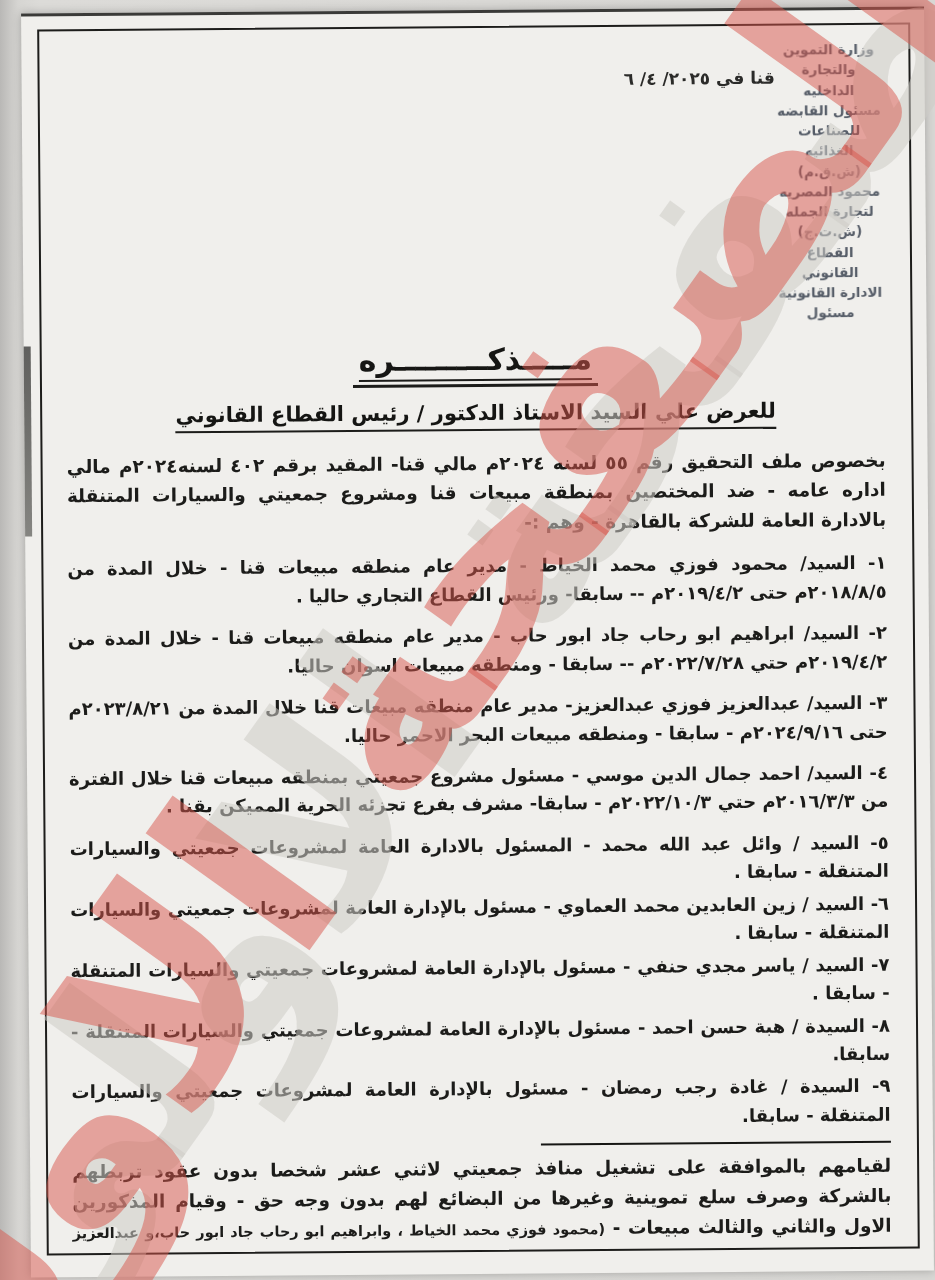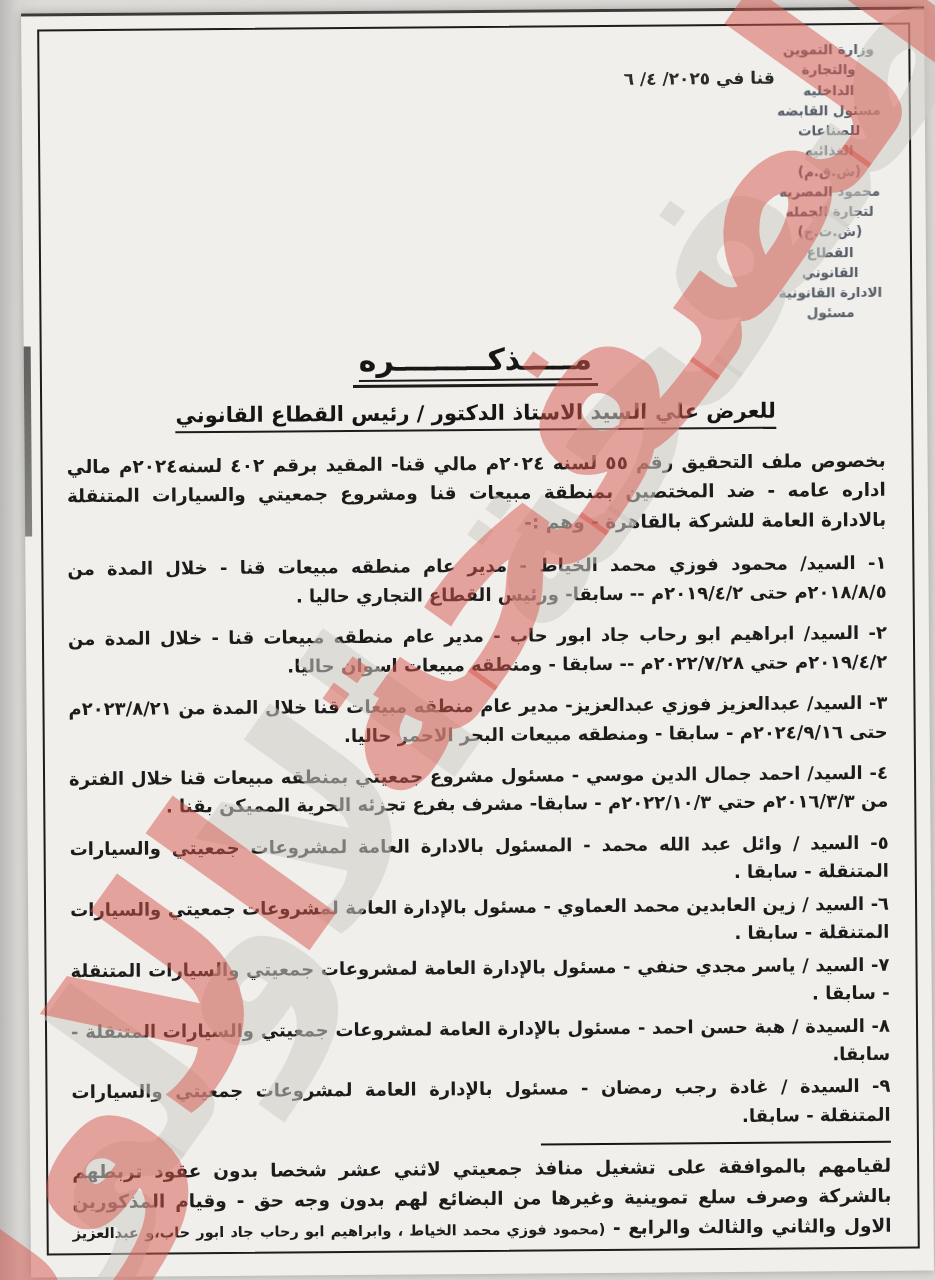--- a/index.html
+++ b/index.html
@@ -133,20 +133,20 @@
           <li class="gap-sm">٥- السيد / وائل عبد الله محمد - المسئول بالادارة العامة لمشروعات جمعيتي والسيارات المتنقلة - سابقا .</li>
           <li class="gap-sm">٦- السيد / زين العابدين محمد العماوي - مسئول بالإدارة العامة لمشروعات جمعيتي والسيارات المتنقلة - سابقا .</li>
           <li class="gap-sm">٧- السيد / ياسر مجدي حنفي - مسئول بالإدارة العامة لمشروعات جمعيتي والسيارات المتنقلة - سابقا .</li>
           <li class="gap-sm">٨- السيدة / هبة حسن احمد - مسئول بالإدارة العامة لمشروعات جمعيتي والسيارات المتنقلة - سابقا.</li>
           <li class="gap-sm">٩- السيدة / غادة رجب رمضان - مسئول بالإدارة العامة لمشروعات جمعيتي والسيارات المتنقلة - سابقا.</li>
         </ol>
 
         <hr class="separator">
 
         <p class="para closing-1"><span>لقيامهم بالموافقة على تشغيل منافذ جمعيتي لاثني عشر شخصا بدون عقود تربطهم بالشركة وصرف سلع تموينية وغيرها من البضائع لهم بدون وجه حق - وقيام المذكورين الاول والثاني والثالث</span>
-          <span>والرابع -</span>
+          <span>مبيعات -</span>
           <span class="names-small">(محمود فوزي محمد الخياط ، وابراهيم ابو رحاب جاد ابور حاب،و عبدالعزيز فوزي عبدالعزيز ،و احمد جمال الدين موسي)</span></p>
 
       </div>
 
     </div>
   </div>
 </div>
 
 </body></html>

